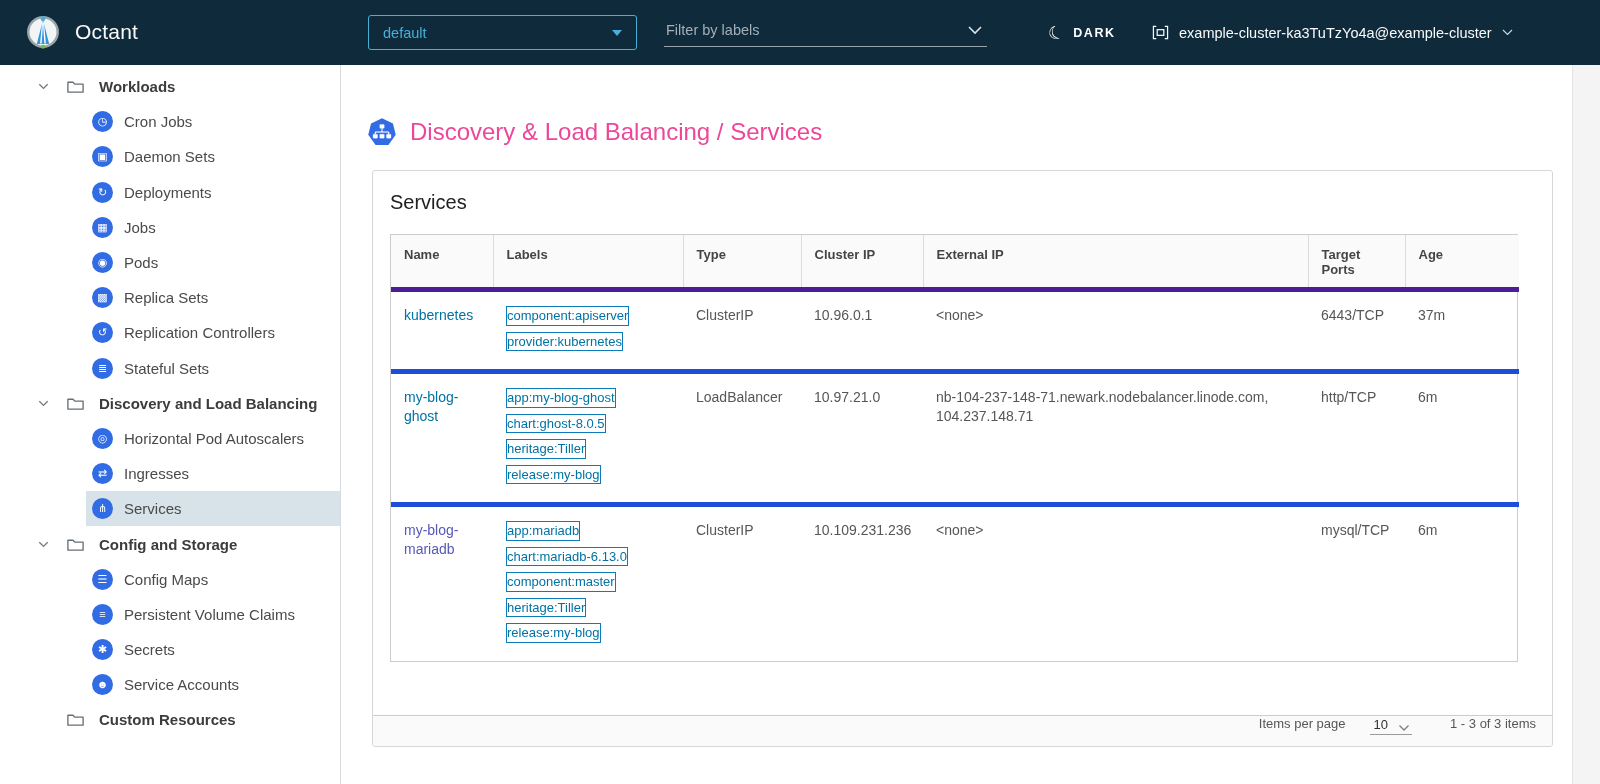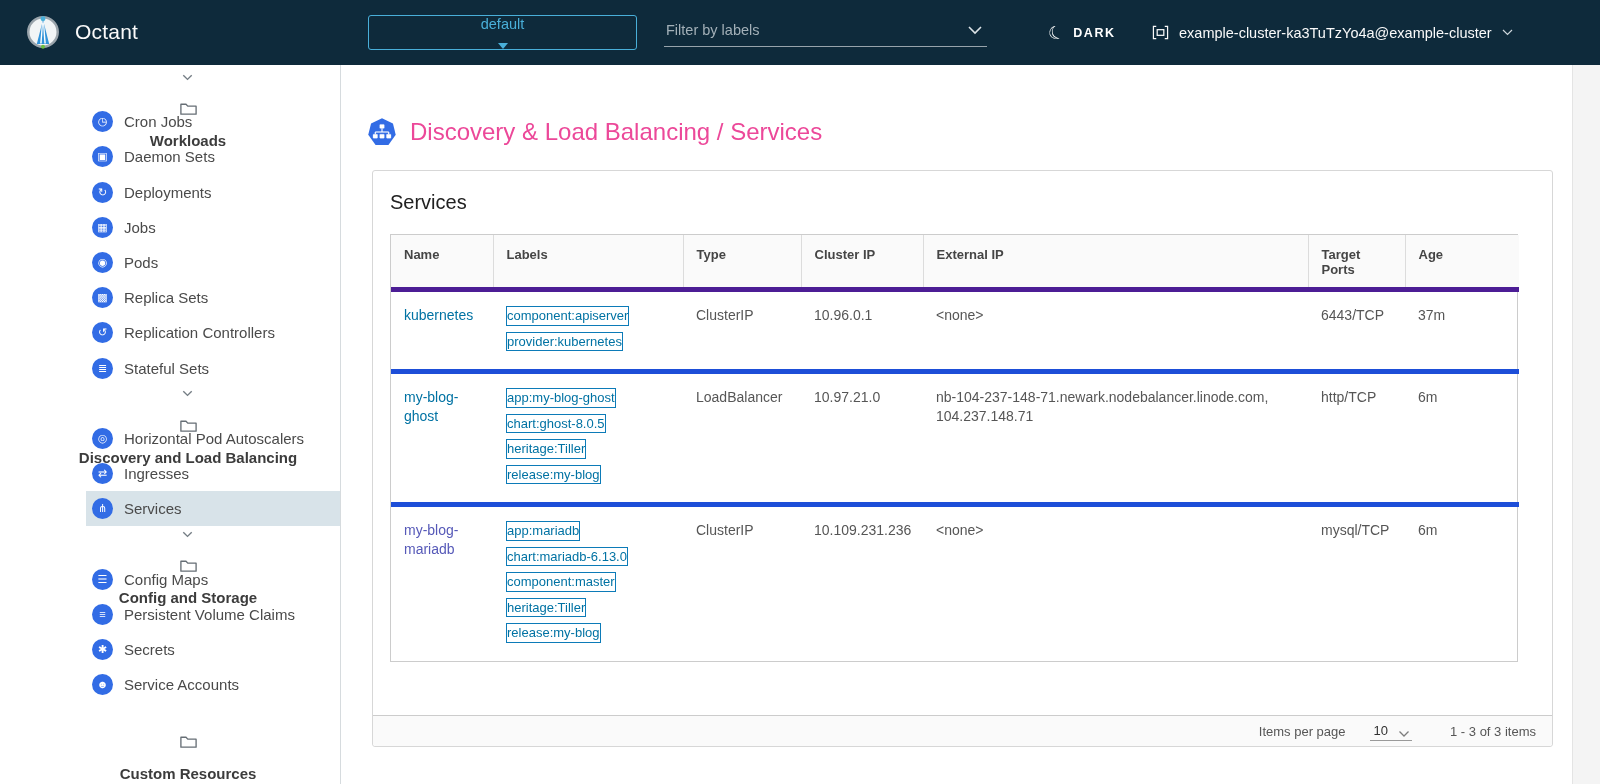--- a/index.html
+++ b/index.html
@@ -8,38 +8,38 @@
     width:1600px; height:784px; position:relative; overflow:hidden;
     font-family:"Liberation Sans", sans-serif; background:#ffffff;
   }
 
   
   .header { position:absolute; top:0; left:0; width:1600px; height:65px; background:#0e2a3b; z-index:5; }
   .logo-wrap { position:absolute; left:24px; top:12px; display:flex; align-items:center; gap:13px; }
   .app-name { color:#fafafa; font-size:21px; letter-spacing:0.2px; }
   .ns-select { position:absolute; left:368px; top:15px; width:269px; height:35px; border:1px solid #49afd9;
     border-radius:3px; display:flex; align-items:center; justify-content:space-between; padding:0 14px;
-    color:#49afd9; font-size:14.5px; cursor:pointer;flex-direction:column; }
+    color:#49afd9; font-size:14.5px; cursor:pointer; }
   .caret-tri { width:0; height:0; border-left:5px solid transparent; border-right:5px solid transparent; border-top:6px solid #49afd9; }
   .filter-wrap { position:absolute; left:664px; top:17px; width:323px; height:30px;
     border-bottom:1px solid #97a3ab; display:flex; align-items:center; }
   input.filter { flex:1; background:transparent; border:none; outline:none; color:#fafafa; font-size:14.5px; padding:0 0 4px 2px; }
   input.filter::placeholder { color:#a3b0b8; }
   .filter-chev { flex:none; margin:0 4px 4px 0; display:flex; }
   .dark-toggle { position:absolute; left:1048px; top:0; height:65px; display:flex; align-items:center; gap:9px; color:#ffffff; cursor:pointer; }
   .moon { font-size:18px; line-height:1; transform:rotate(-18deg); }
   .dark-label { font-size:12.5px; font-weight:bold; letter-spacing:1.6px; }
   .context { position:absolute; left:1152px; top:0; height:65px; display:flex; align-items:center; gap:10px; color:#fafafa; font-size:14.5px; cursor:pointer; }
 
   
   .sidebar { position:absolute; top:65px; left:0; width:341px; bottom:0; background:#ffffff;
     border-right:1px solid #d6dbde; padding-top:4px; overflow:hidden; }
   .nav-row { height:35.2px; display:flex; align-items:center; font-size:15px; color:#454545; cursor:pointer; }
   .nav-row.root { padding-left:10px; gap:13px; font-weight:600; color:#3c3c3c; }
-  .nav-row.group { padding-left:36px; gap:14px; font-weight:600; color:#3c3c3c;flex-direction:column; }
+  .nav-row.group { padding-left:36px; gap:14px; font-weight:600; color:#3c3c3c; }
   .nav-row.leaf { margin-left:86px; padding-left:6px; gap:11px; color:#4a4a4a; }
   .nav-row.selected { background:#d8e3e9; }
   .chev { width:16px; height:16px; display:flex; align-items:center; flex:none; }
   .tree-ico { display:flex; align-items:center; flex:none; }
   .k8s-ico { width:21px; height:21px; border-radius:50%; background:#326ce5; color:#ffffff; display:flex;
     align-items:center; justify-content:center; font-size:11px; line-height:1; flex:none; }
 
   
   .content { position:absolute; left:342px; top:65px; right:28px; bottom:0; background:#ffffff; }
   .scrollstrip { position:absolute; right:0; top:65px; width:28px; bottom:0; background:#f4f4f4; border-left:1px solid #e4e4e4; }
@@ -60,21 +60,21 @@
     border-left:1px solid #dcdcdc; }
   thead th:first-child { border-left:none; }
   tbody td { font-size:14px; color:#565656; padding:14px 12px 12px 13px; vertical-align:top; border-bottom:5px solid #1d4ed8; line-height:1.35; }
   tbody tr:last-child td { border-bottom:none; }
   .res-link { color:#0072a3; font-size:14px; text-decoration:none; word-wrap:break-word; cursor:pointer; }
   .res-link.visited { color:#5659b8; }
   .pill { display:table; border:1px solid #0c7bb8; color:#0072a3; border-radius:9px; padding:4px 11px 5px;
     font-size:13px; margin:0 0 6px 0; white-space:nowrap; cursor:pointer; background:#ffffff; }
 
   .card-footer { height:31px; background:#fafafa; border-top:1px solid #cccccc; border-radius:0 0 3px 3px;
-    display:flex; align-items:center; justify-content:flex-end; padding-right:16px; font-size:13px; color:#565656;margin-top:44px; }
+    display:flex; align-items:flex-start; justify-content:flex-end; padding-right:16px; font-size:13px; color:#565656;margin-top:44px; }
   .ipp-label { margin-right:24px; }
   .page-size { color:#313131; border-bottom:1px solid #9a9a9a; padding:1px 24px 2px 4px; position:relative; margin-right:38px; cursor:pointer; }
   .page-size .ps-chev { position:absolute; right:2px; top:4px; }
   .range { color:#565656; }
 </style>
 </head>
 <body>
 
 <div class="header">
   <div class="logo-wrap">

